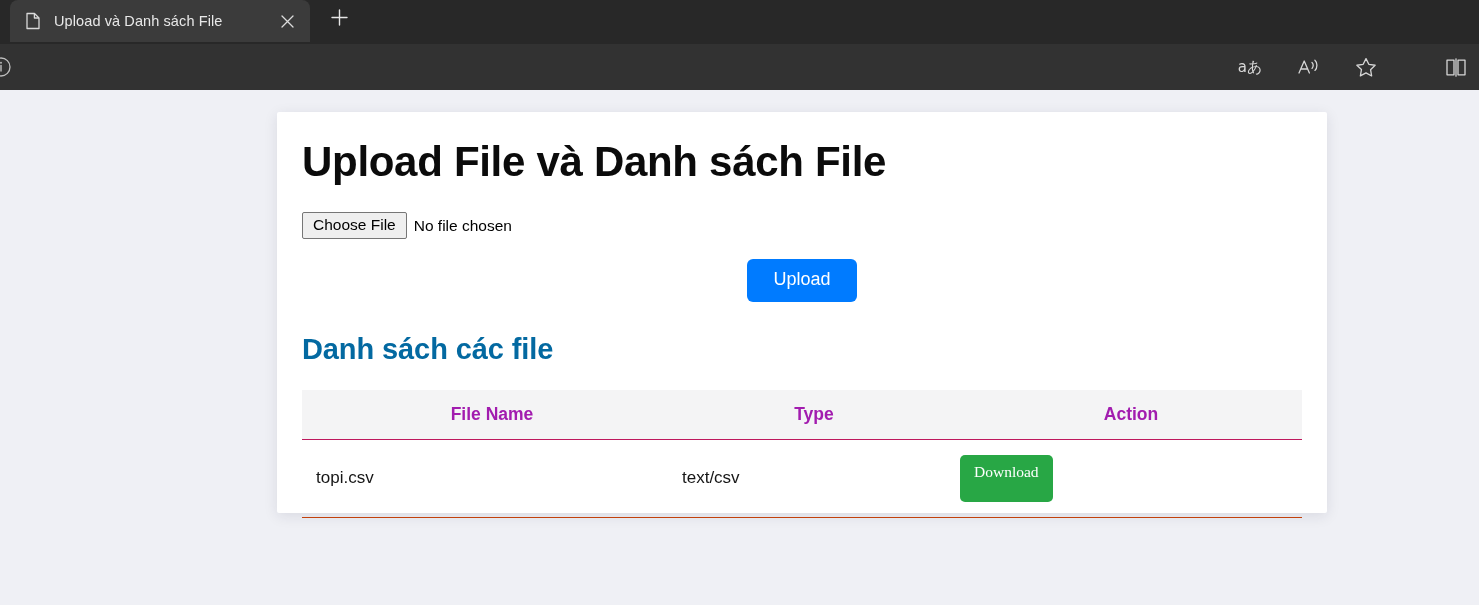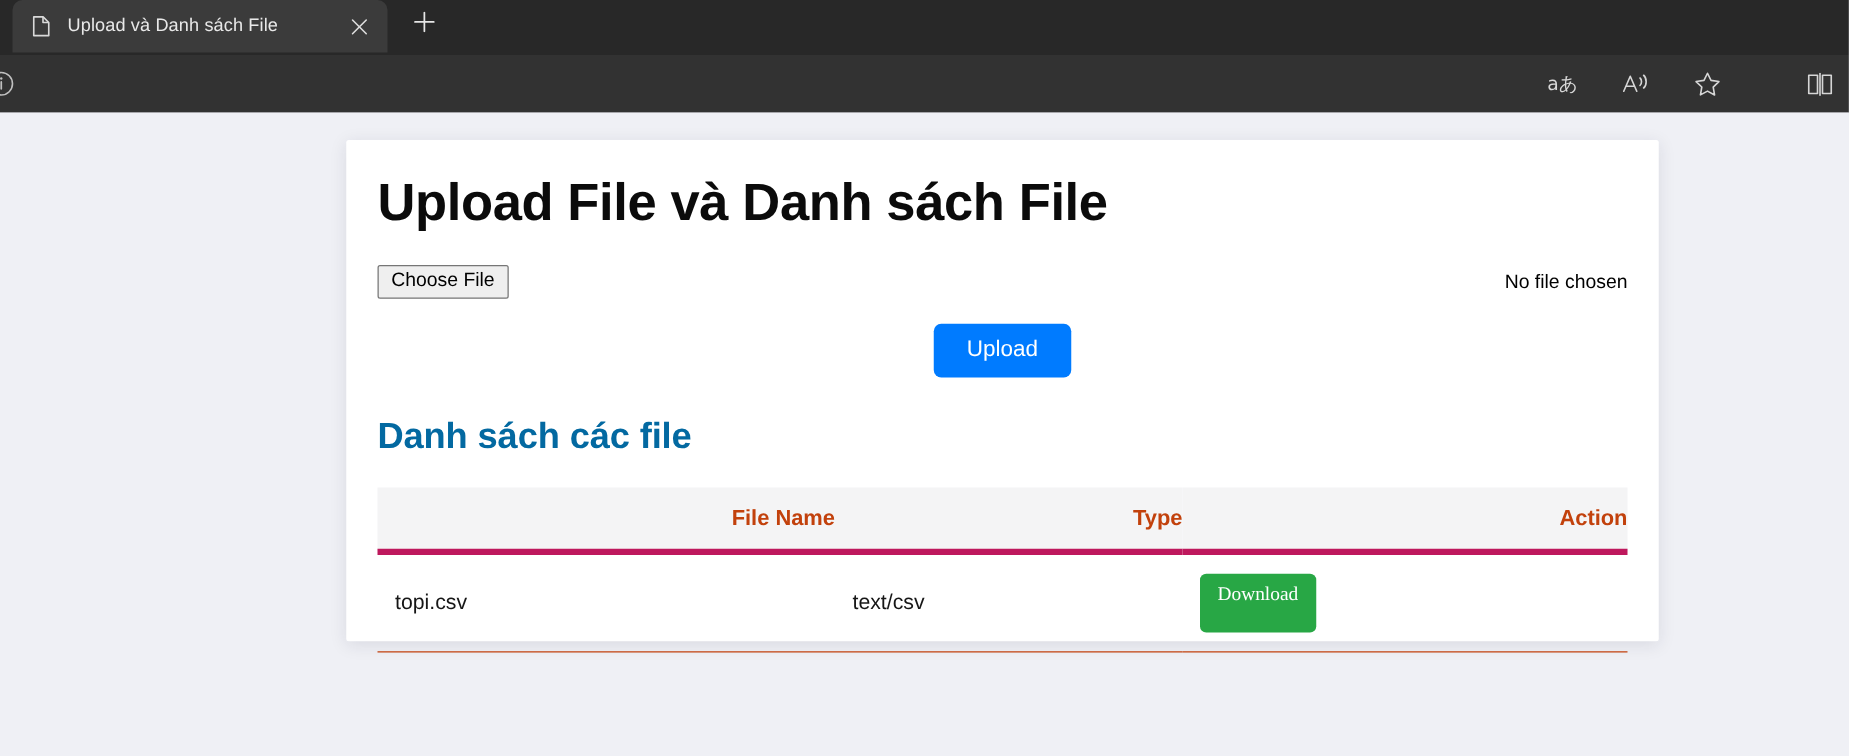--- a/index.html
+++ b/index.html
@@ -177,21 +177,21 @@
     letter-spacing: -0.3px;
     line-height: 1.15;
   }
   .upload-form {
     margin-top: 26px;
     text-align: center;
   }
   .file-input-row {
     display: flex;
     align-items: center;
-    justify-content: space-between;
+    justify-content: flex-start;
     gap: 7px;
   }
   .choose-file-btn {
     font-family: "Liberation Sans", sans-serif;
     font-size: 15.5px;
     color: #000;
     background: #efefef;
     border: 1px solid #767676;
     border-radius: 2px;
     padding: 3px 10px 4px 10px;
@@ -221,26 +221,26 @@
     letter-spacing: -0.1px;
   }
   .file-table {
     margin-top: 24px;
     width: 1000px;
     border-collapse: collapse;
     table-layout: fixed;
   }
   .file-table th {
     background: #f4f4f5;
-    text-align: right;
+    text-align: center;
     font-size: 17.5px;
     font-weight: bold;
-    color: #c2410c;
+    color: #a21caf;
     padding: 14px 0 14px 14px;
-    border-bottom: 5px solid #be185d;
+    border-bottom: 1px solid #be185d;
   }
   .file-table td {
     font-size: 17px;
     color: #161616;
     padding: 15px 0 15px 14px;
     border-bottom: 1px solid #c2410c;
     vertical-align: middle;
   }
   .col-name { width: 366px; }
   .col-type { width: 278px; }

